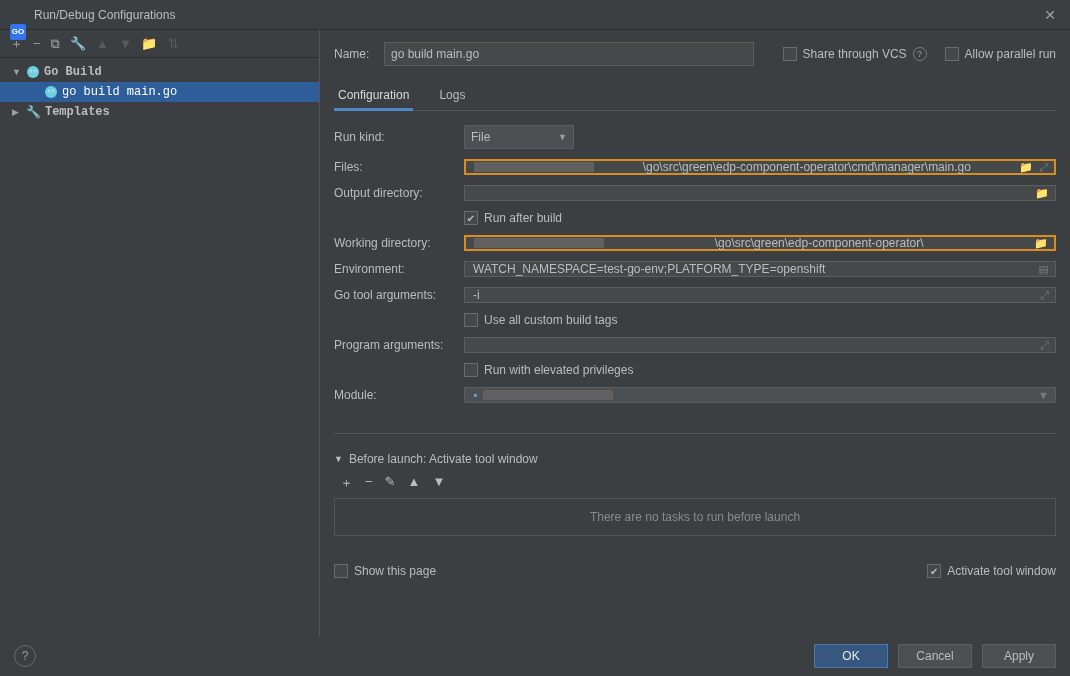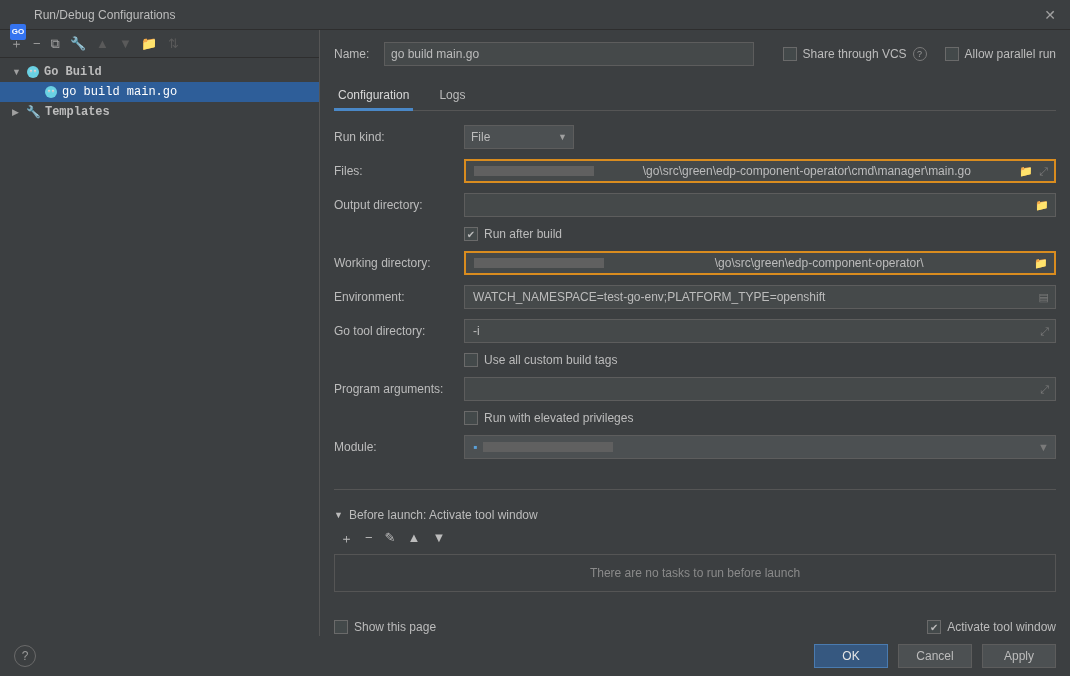--- a/index.html
+++ b/index.html
@@ -136,21 +136,21 @@
     height: 24px;
     width: 110px;
     color: #bcbcbc;
     padding: 0 6px;
     display: flex; align-items: center; justify-content: space-between;
   }
   .select .chev-d { font-size: 9px; color: #a0a0a0; }
   .textfield {
     background: #45494a;
     border: 1px solid #5d5d5d;
-    height: 24px;
+    height: 16px;
     width: 100%;
     color: #bcbcbc;
     padding: 0 6px 0 8px;
     display: flex; align-items: center;
     position: relative;
   }
   .textfield.highlight {
     border: 2px solid #d98c1f;
   }
   .textfield .tf-text { flex: 1; white-space: nowrap; overflow: hidden; }
@@ -346,21 +346,21 @@
               <span>WATCH_NAMESPACE=test-go-env;PLATFORM_TYPE=</span><span class="env-underline">openshift</span>
             </span>
             <span class="tf-icons">
                 <span>▤</span>
               </span>
           </div>
         </div>
       </div>
 
       <div class="form-row">
-        <div class="flabel">Go tool directory:</div>
+        <div class="flabel">Go tool arguments:</div>
         <div class="fcontrol">
           <div class="textfield">
             <span class="tf-text">-i</span>
             <span class="tf-icons">
                 <span>⤢</span>
               </span>
           </div>
         </div>
       </div>
 

